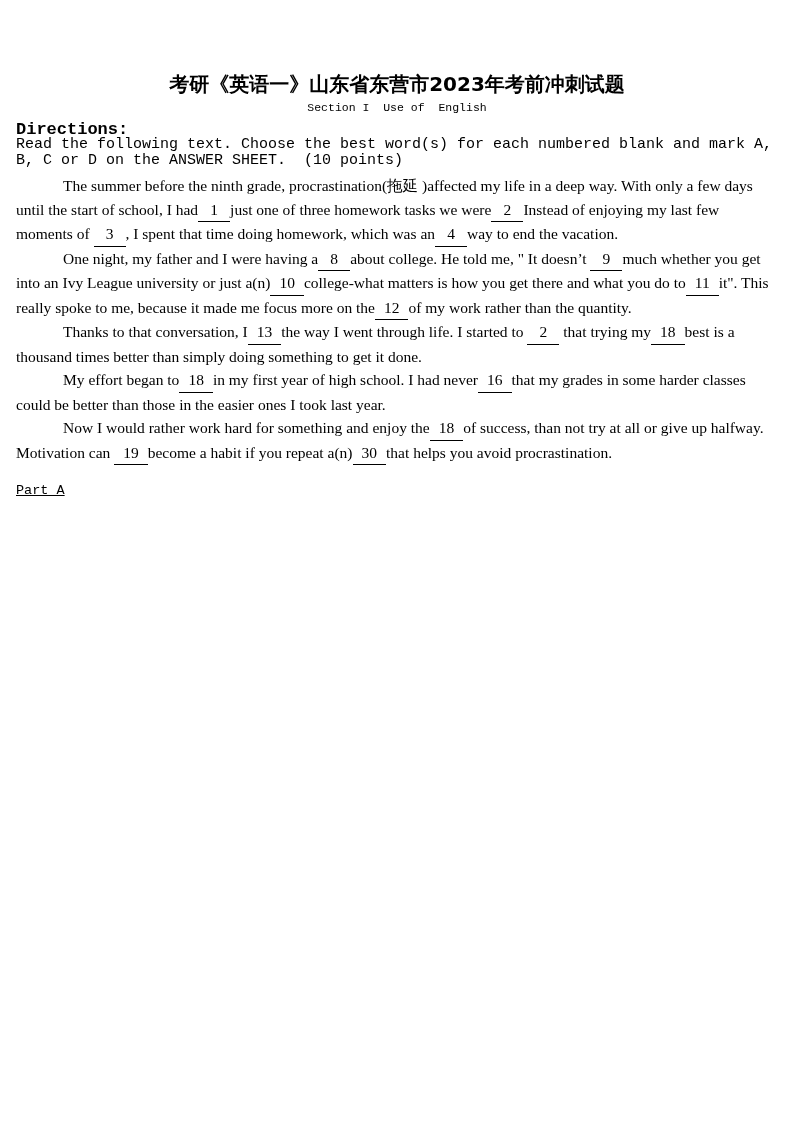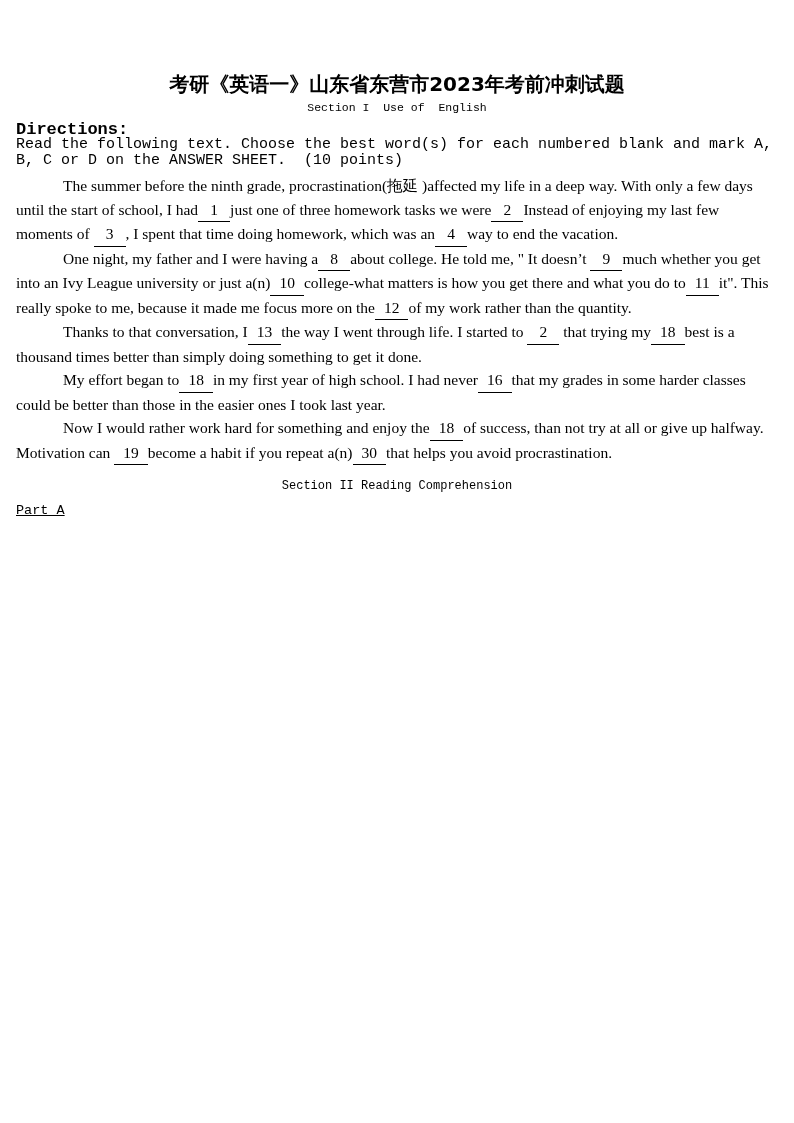--- a/index.html
+++ b/index.html
@@ -113,15 +113,14 @@
       <div class="q-row"></div>
       <div class="q-row"></div>
       <div class="q-row"></div>
       <div class="q-row"></div>
       <div class="q-row"></div>
       <div class="q-row"></div>
       <div class="q-row"></div>
       <div class="q-row"></div>
       <div class="q-row"></div>
     </div>
-  <div class="sec2-heading">Section II Reading Comprehension</div>
   <div class="part-label">Part A</div>
 </div>
 
 </body></html>

